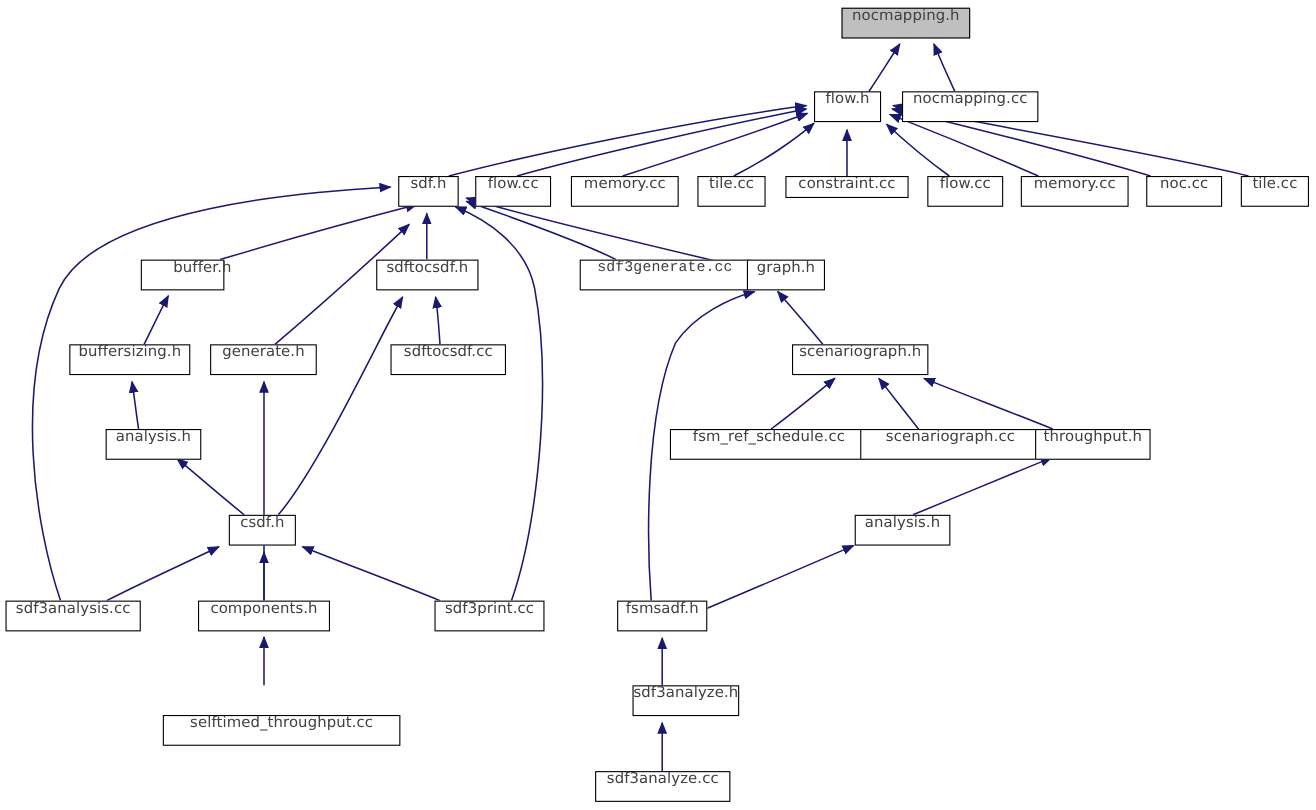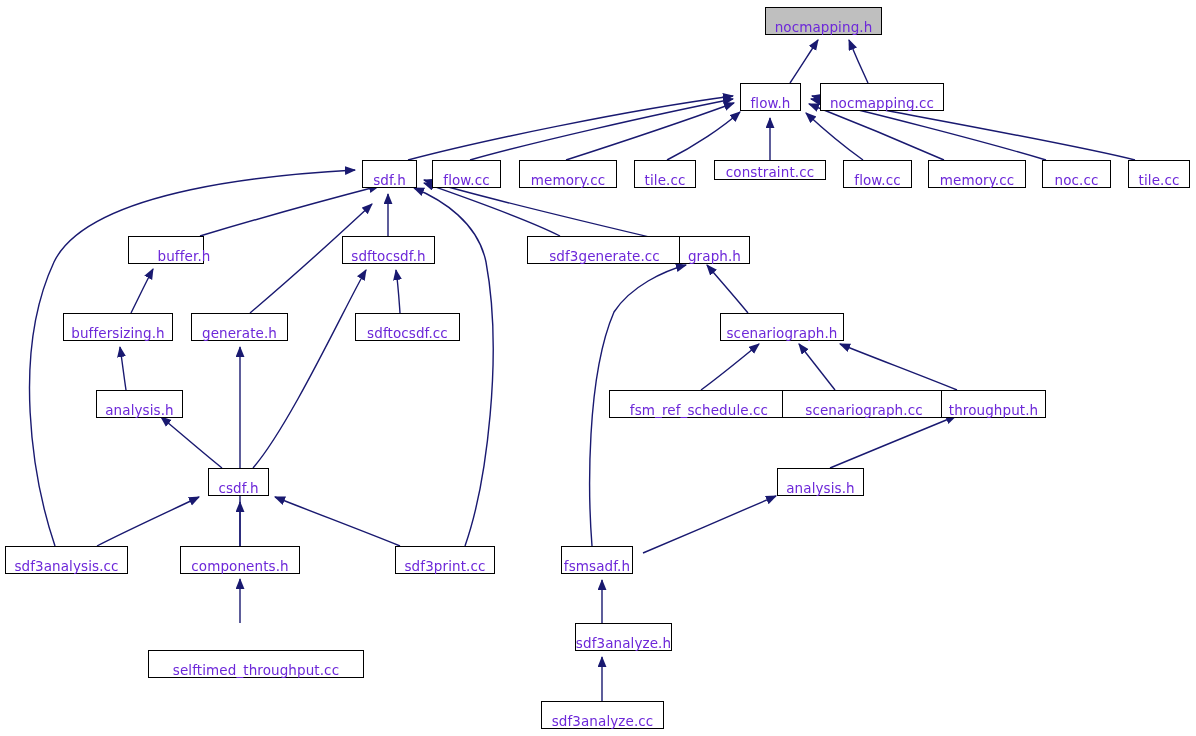--- a/index.html
+++ b/index.html
@@ -19,23 +19,23 @@
     position: absolute;
     left: 0; top: 0;
     width: 1196px;
     height: 736px;
   }
   .node {
     position: absolute;
     box-sizing: border-box;
     border: 1px solid #000000;
     background: #ffffff;
-    color: #6d28d9;
+    color: #404040;
     display: flex;
-    align-items: flex-end;
+    align-items: flex-start;
     justify-content: center;
     font-size: 13.5px;
     line-height: 1;
     white-space: nowrap;
     letter-spacing: 0.1px;
   }
   .node.root {
     background: #bfbfbf;
   }
   .node-label {
@@ -128,21 +128,21 @@
       </div>
       <div class="node" style="left: 1128px; top: 160px; width: 62px; height: 28px;">
         <span class="node-label">tile.cc</span>
       </div>
       <div class="node" style="left: 128px; top: 236px; width: 76px; height: 28px; padding-left: 36px;">
         <span class="node-label">buffer.h</span>
       </div>
       <div class="node" style="left: 342px; top: 236px; width: 93px; height: 28px;">
         <span class="node-label">sdftocsdf.h</span>
       </div>
-      <div class="node" style="left: 527px; top: 236px; width: 155px; height: 28px;">
+      <div class="node" style="left: 527px; top: 236px; width: 155px; height: 28px; font-family: Liberation Mono, monospace;">
         <span class="node-label">sdf3generate.cc</span>
       </div>
       <div class="node" style="left: 679px; top: 236px; width: 71px; height: 28px;">
         <span class="node-label">graph.h</span>
       </div>
       <div class="node" style="left: 63px; top: 313px; width: 110px; height: 28px;">
         <span class="node-label">buffersizing.h</span>
       </div>
       <div class="node" style="left: 191px; top: 313px; width: 97px; height: 28px;">
         <span class="node-label">generate.h</span>
@@ -173,21 +173,21 @@
       </div>
       <div class="node" style="left: 5px; top: 546px; width: 123px; height: 28px;">
         <span class="node-label">sdf3analysis.cc</span>
       </div>
       <div class="node" style="left: 180px; top: 546px; width: 120px; height: 28px;">
         <span class="node-label">components.h</span>
       </div>
       <div class="node" style="left: 395px; top: 546px; width: 100px; height: 28px;">
         <span class="node-label">sdf3print.cc</span>
       </div>
-      <div class="node" style="left: 561px; top: 546px; width: 72px; height: 28px;">
+      <div class="node" style="left: 561px; top: 546px; width: 82px; height: 28px;">
         <span class="node-label">fsmsadf.h</span>
       </div>
       <div class="node" style="left: 148px; top: 623px; width: 216px; height: 28px; margin-top: 27px;">
         <span class="node-label">selftimed_throughput.cc</span>
       </div>
       <div class="node" style="left: 575px; top: 623px; width: 97px; height: 28px;">
         <span class="node-label">sdf3analyze.h</span>
       </div>
       <div class="node" style="left: 541px; top: 701px; width: 123px; height: 28px;">
         <span class="node-label">sdf3analyze.cc</span>

